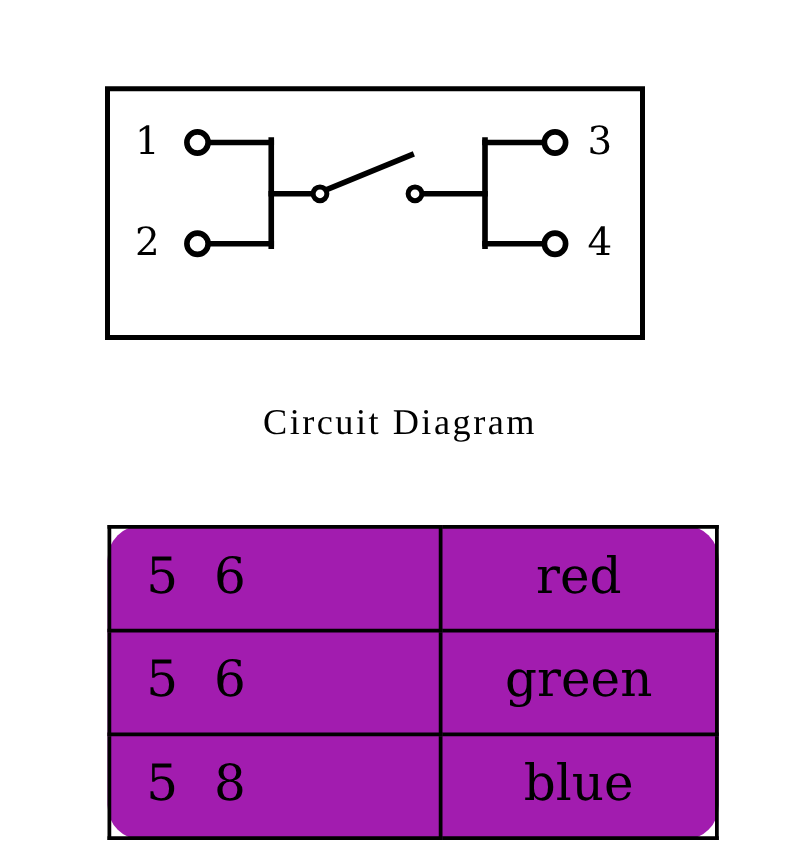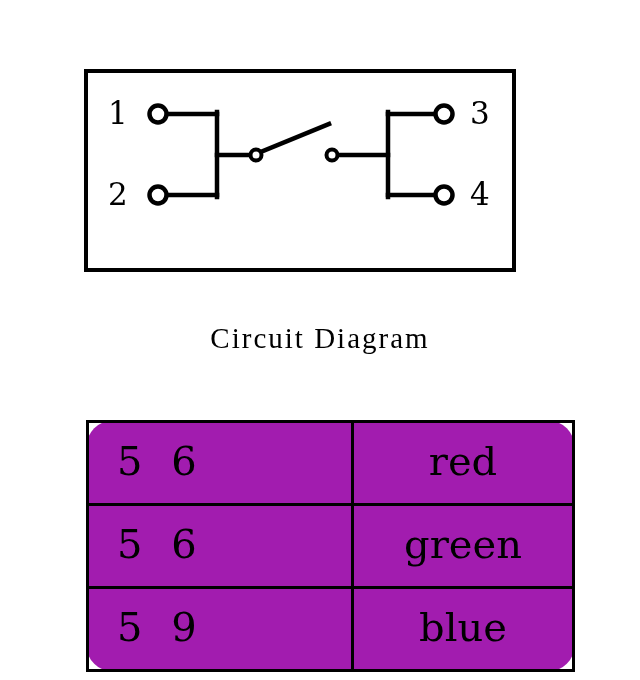--- a/index.html
+++ b/index.html
@@ -164,19 +164,19 @@
     <tbody>
       <tr>
         <td class="col-pins">5 6</td>
         <td class="col-color">red</td>
       </tr>
       <tr>
         <td class="col-pins">5 6</td>
         <td class="col-color">green</td>
       </tr>
       <tr>
-        <td class="col-pins">5 9</td>
+        <td class="col-pins">5 8</td>
         <td class="col-color">blue</td>
       </tr>
     </tbody>
   </table>
 
 </div>
 
 </body></html>

